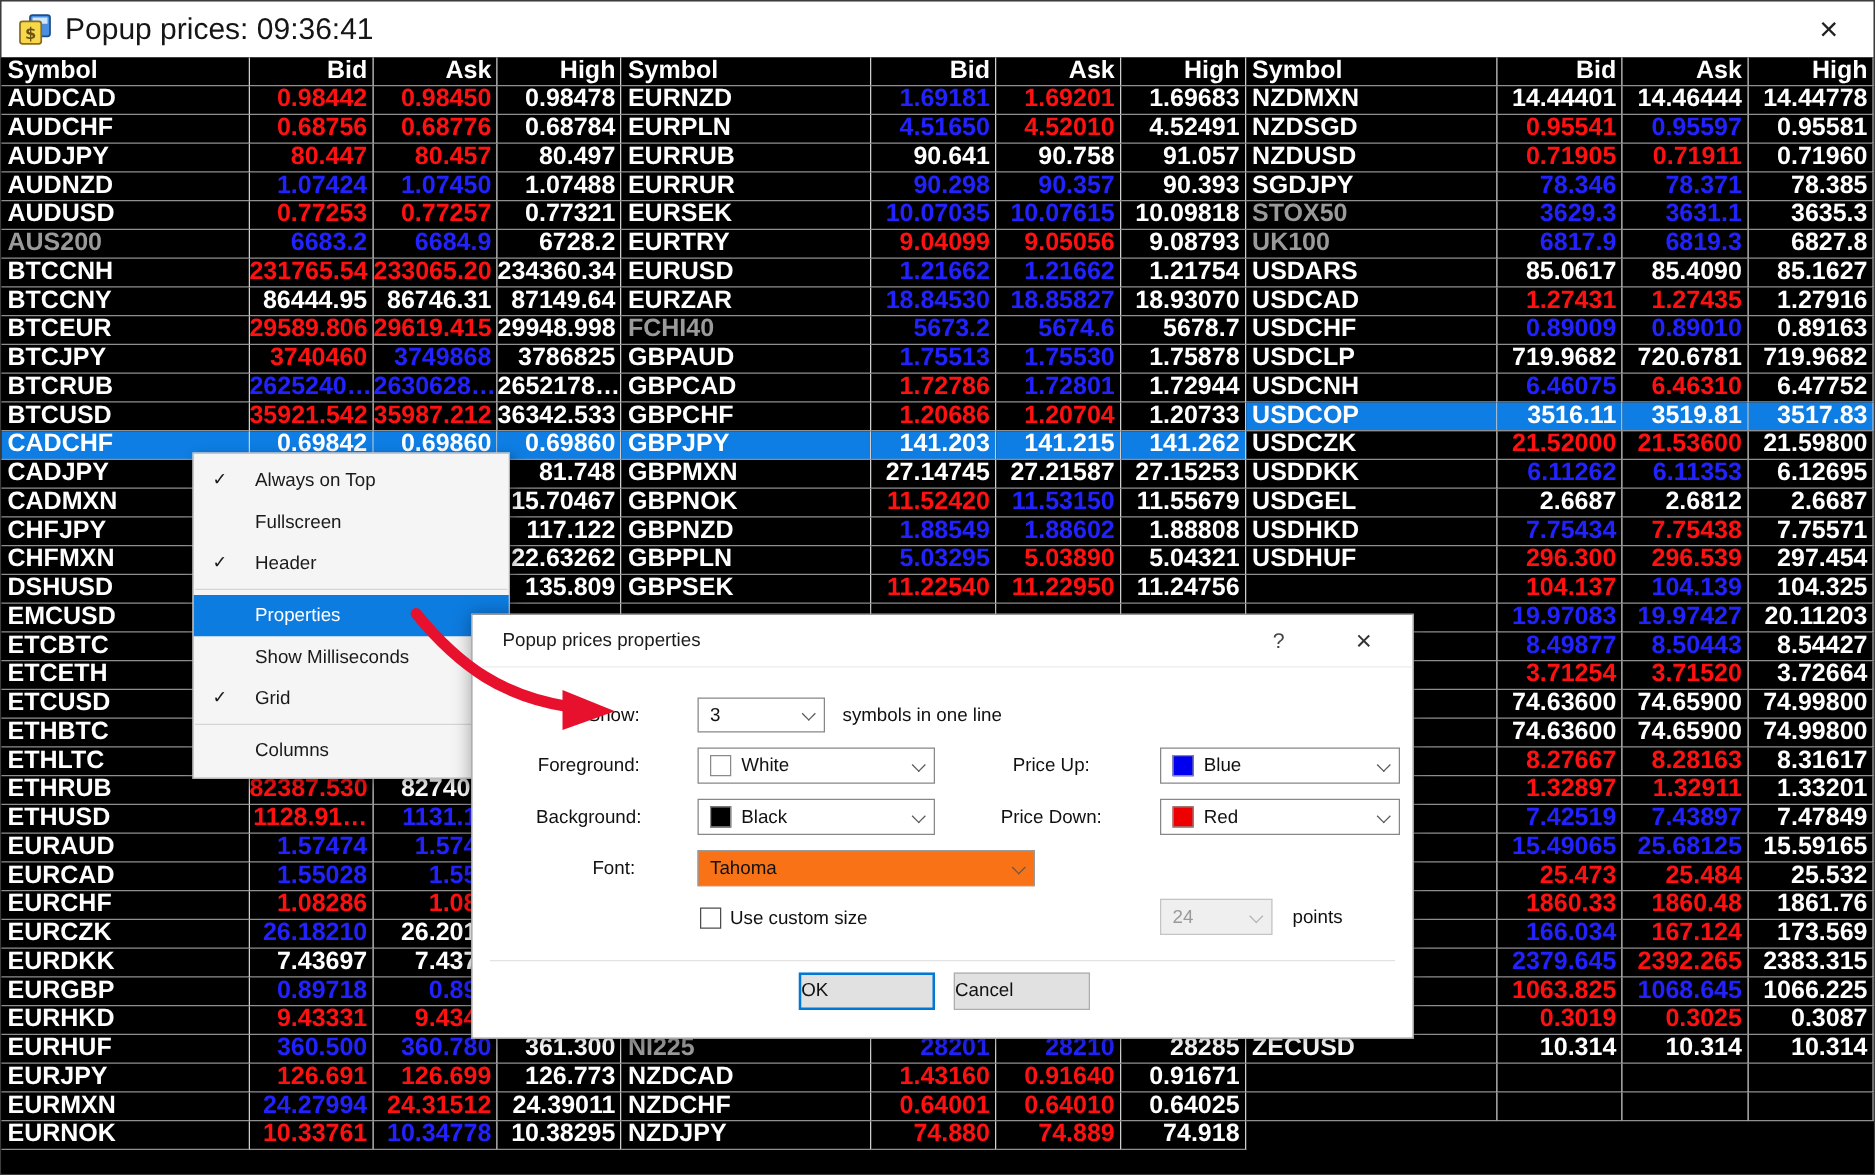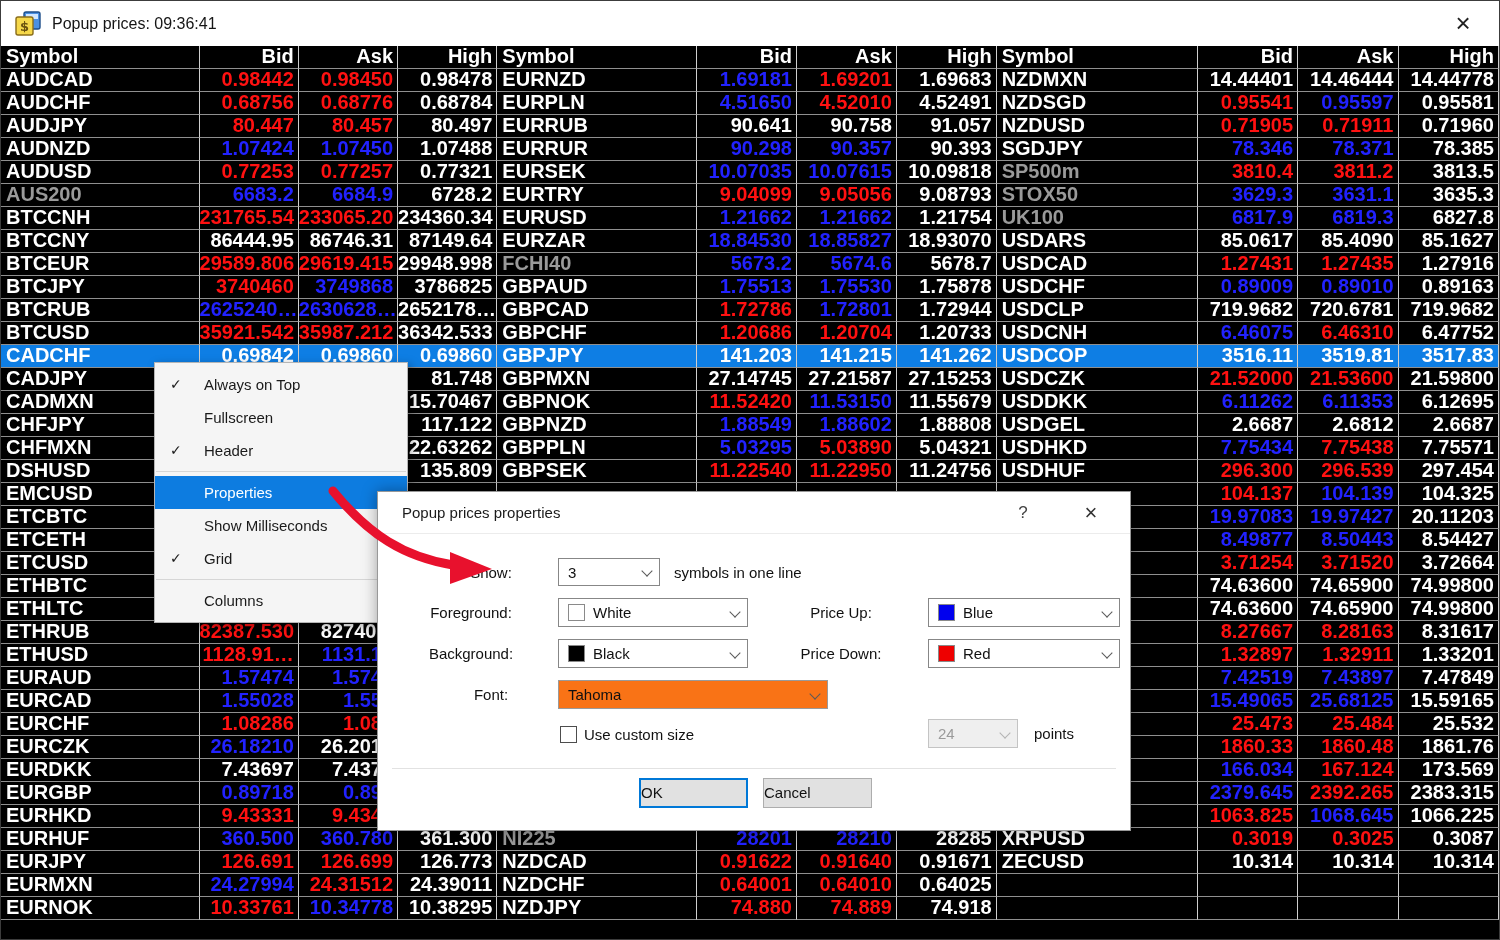--- a/index.html
+++ b/index.html
@@ -1,20 +1,20 @@
 <!DOCTYPE html>
 <html style="--up: #2222ff; --down: #ff1111; --inactive: #9a9a9a; --selection: #0e7ee4;"><head>
 <meta charset="utf-8">
 <style>
   html,body{margin:0;padding:0;background:#6b6b6b;font-family:"Liberation Sans",sans-serif;}
   #window{position:relative;width:1500px;height:940px;background:#000;border:1px solid #3c3c3c;box-sizing:border-box;overflow:hidden;}
   
   #titlebar{position:absolute;left:0;top:0;width:100%;height:45px;background:#fff;display:flex;align-items:center;box-sizing:border-box;}
   #titlebar .app-icon{margin-left:13px;width:28px;height:28px;flex:0 0 auto;}
-  #titlebar .title-text{margin-left:10px;font-size:16px;color:#151515;}
+  #titlebar .title-text{margin-left:10px;font-size:24px;color:#151515;}
   #titlebar .close-x{position:absolute;right:18px;top:4px;width:36px;height:36px;text-align:center;line-height:36px;font-size:26px;color:#222;font-weight:300;cursor:default;}
   
   #table{position:absolute;left:0;top:45px;width:100%;height:895px;background:#000;display:flex;font-weight:700;font-size:20px;}
   .price-group{height:100%;}
   .g0{width:497px;}.g1{width:500px;}.g2{width:503px;}
   .trow{display:grid;grid-template-columns:40% 20% 20% 20%;height:23px;box-sizing:border-box;}
   .tcell{box-sizing:border-box;border-right:1px solid #cfcfcf;border-bottom:1px solid #8f8f8f;line-height:21px;overflow:hidden;white-space:nowrap;}
   .sym{padding-left:5px;text-align:left;}
   .num{padding-right:4px;text-align:right;}
   .thead .tcell{color:#fff;}
@@ -505,21 +505,21 @@
           <div class="tcell num c-w"></div>
         </div>
         <div class="trow">
           <div class="tcell sym c-g">NI225</div>
           <div class="tcell num c-b">28201</div>
           <div class="tcell num c-b">28210</div>
           <div class="tcell num c-w">28285</div>
         </div>
         <div class="trow">
           <div class="tcell sym c-w">NZDCAD</div>
-          <div class="tcell num c-r">0.91622</div>
+          <div class="tcell num c-r">1.43160</div>
           <div class="tcell num c-r">0.91640</div>
           <div class="tcell num c-w">0.91671</div>
         </div>
         <div class="trow">
           <div class="tcell sym c-w">NZDCHF</div>
           <div class="tcell num c-r">0.64001</div>
           <div class="tcell num c-r">0.64010</div>
           <div class="tcell num c-w">0.64025</div>
         </div>
         <div class="trow">
@@ -552,26 +552,20 @@
           <div class="tcell sym c-w">NZDUSD</div>
           <div class="tcell num c-r">0.71905</div>
           <div class="tcell num c-r">0.71911</div>
           <div class="tcell num c-w">0.71960</div>
         </div>
         <div class="trow">
           <div class="tcell sym c-w">SGDJPY</div>
           <div class="tcell num c-b">78.346</div>
           <div class="tcell num c-b">78.371</div>
           <div class="tcell num c-w">78.385</div>
-        </div>
-        <div class="trow">
-          <div class="tcell sym c-g">SP500m</div>
-          <div class="tcell num c-r">3810.4</div>
-          <div class="tcell num c-r">3811.2</div>
-          <div class="tcell num c-w">3813.5</div>
         </div>
         <div class="trow">
           <div class="tcell sym c-g">STOX50</div>
           <div class="tcell num c-b">3629.3</div>
           <div class="tcell num c-b">3631.1</div>
           <div class="tcell num c-w">3635.3</div>
         </div>
         <div class="trow">
           <div class="tcell sym c-g">UK100</div>
           <div class="tcell num c-b">6817.9</div>

